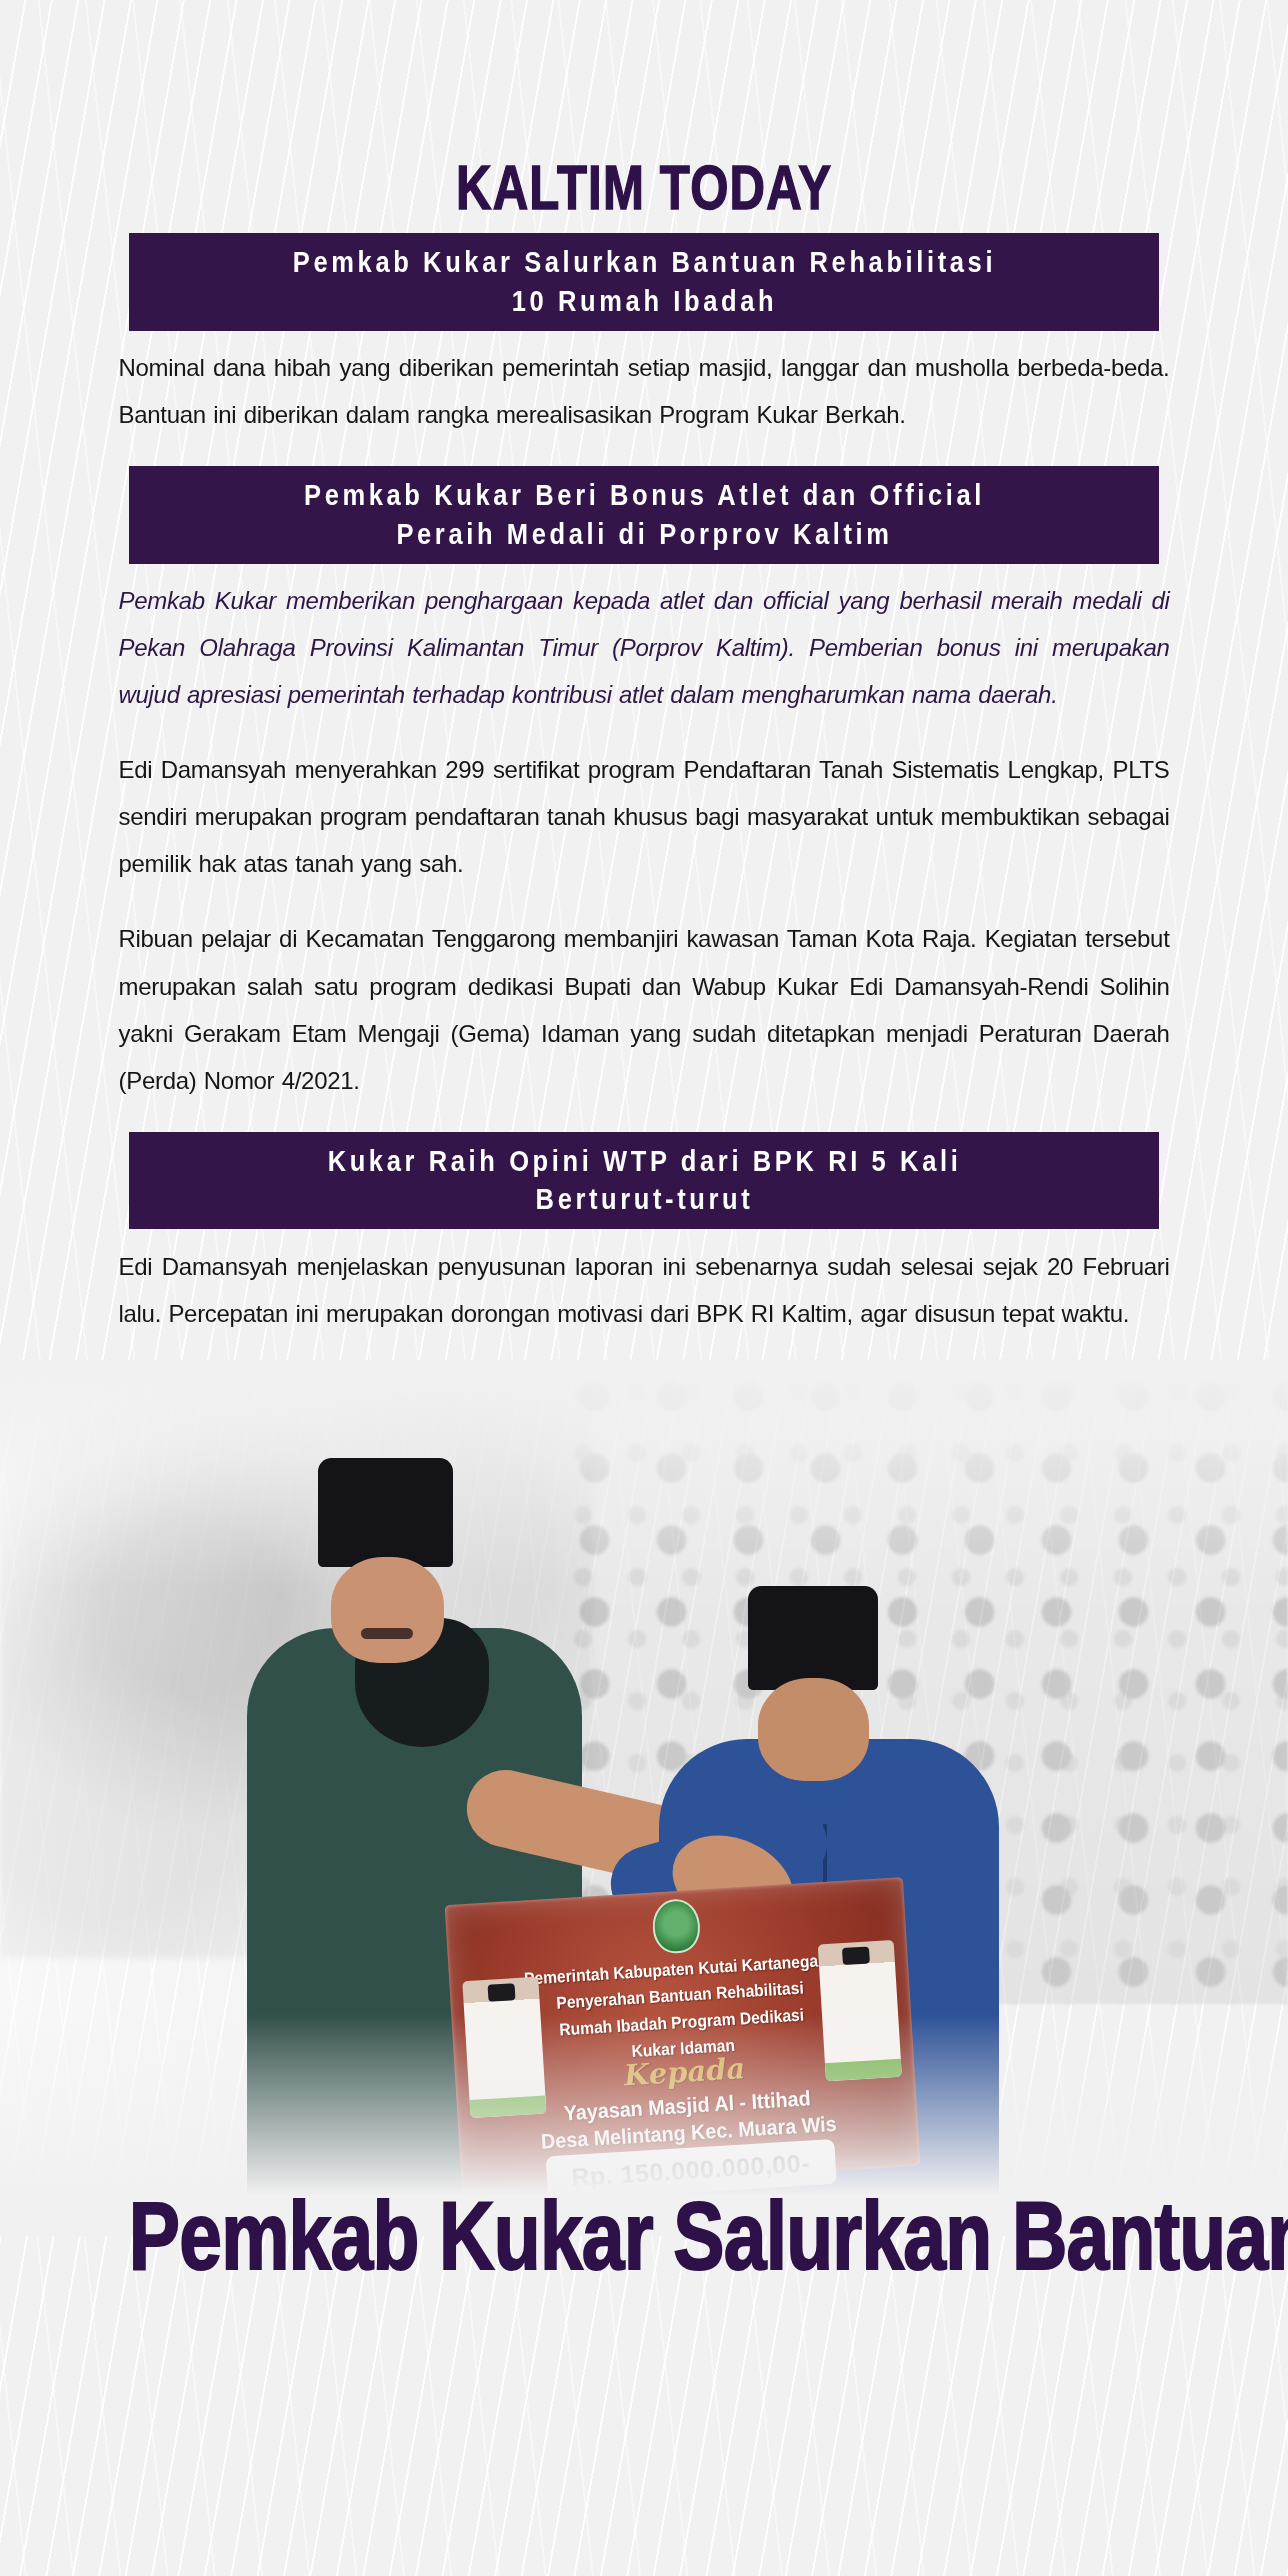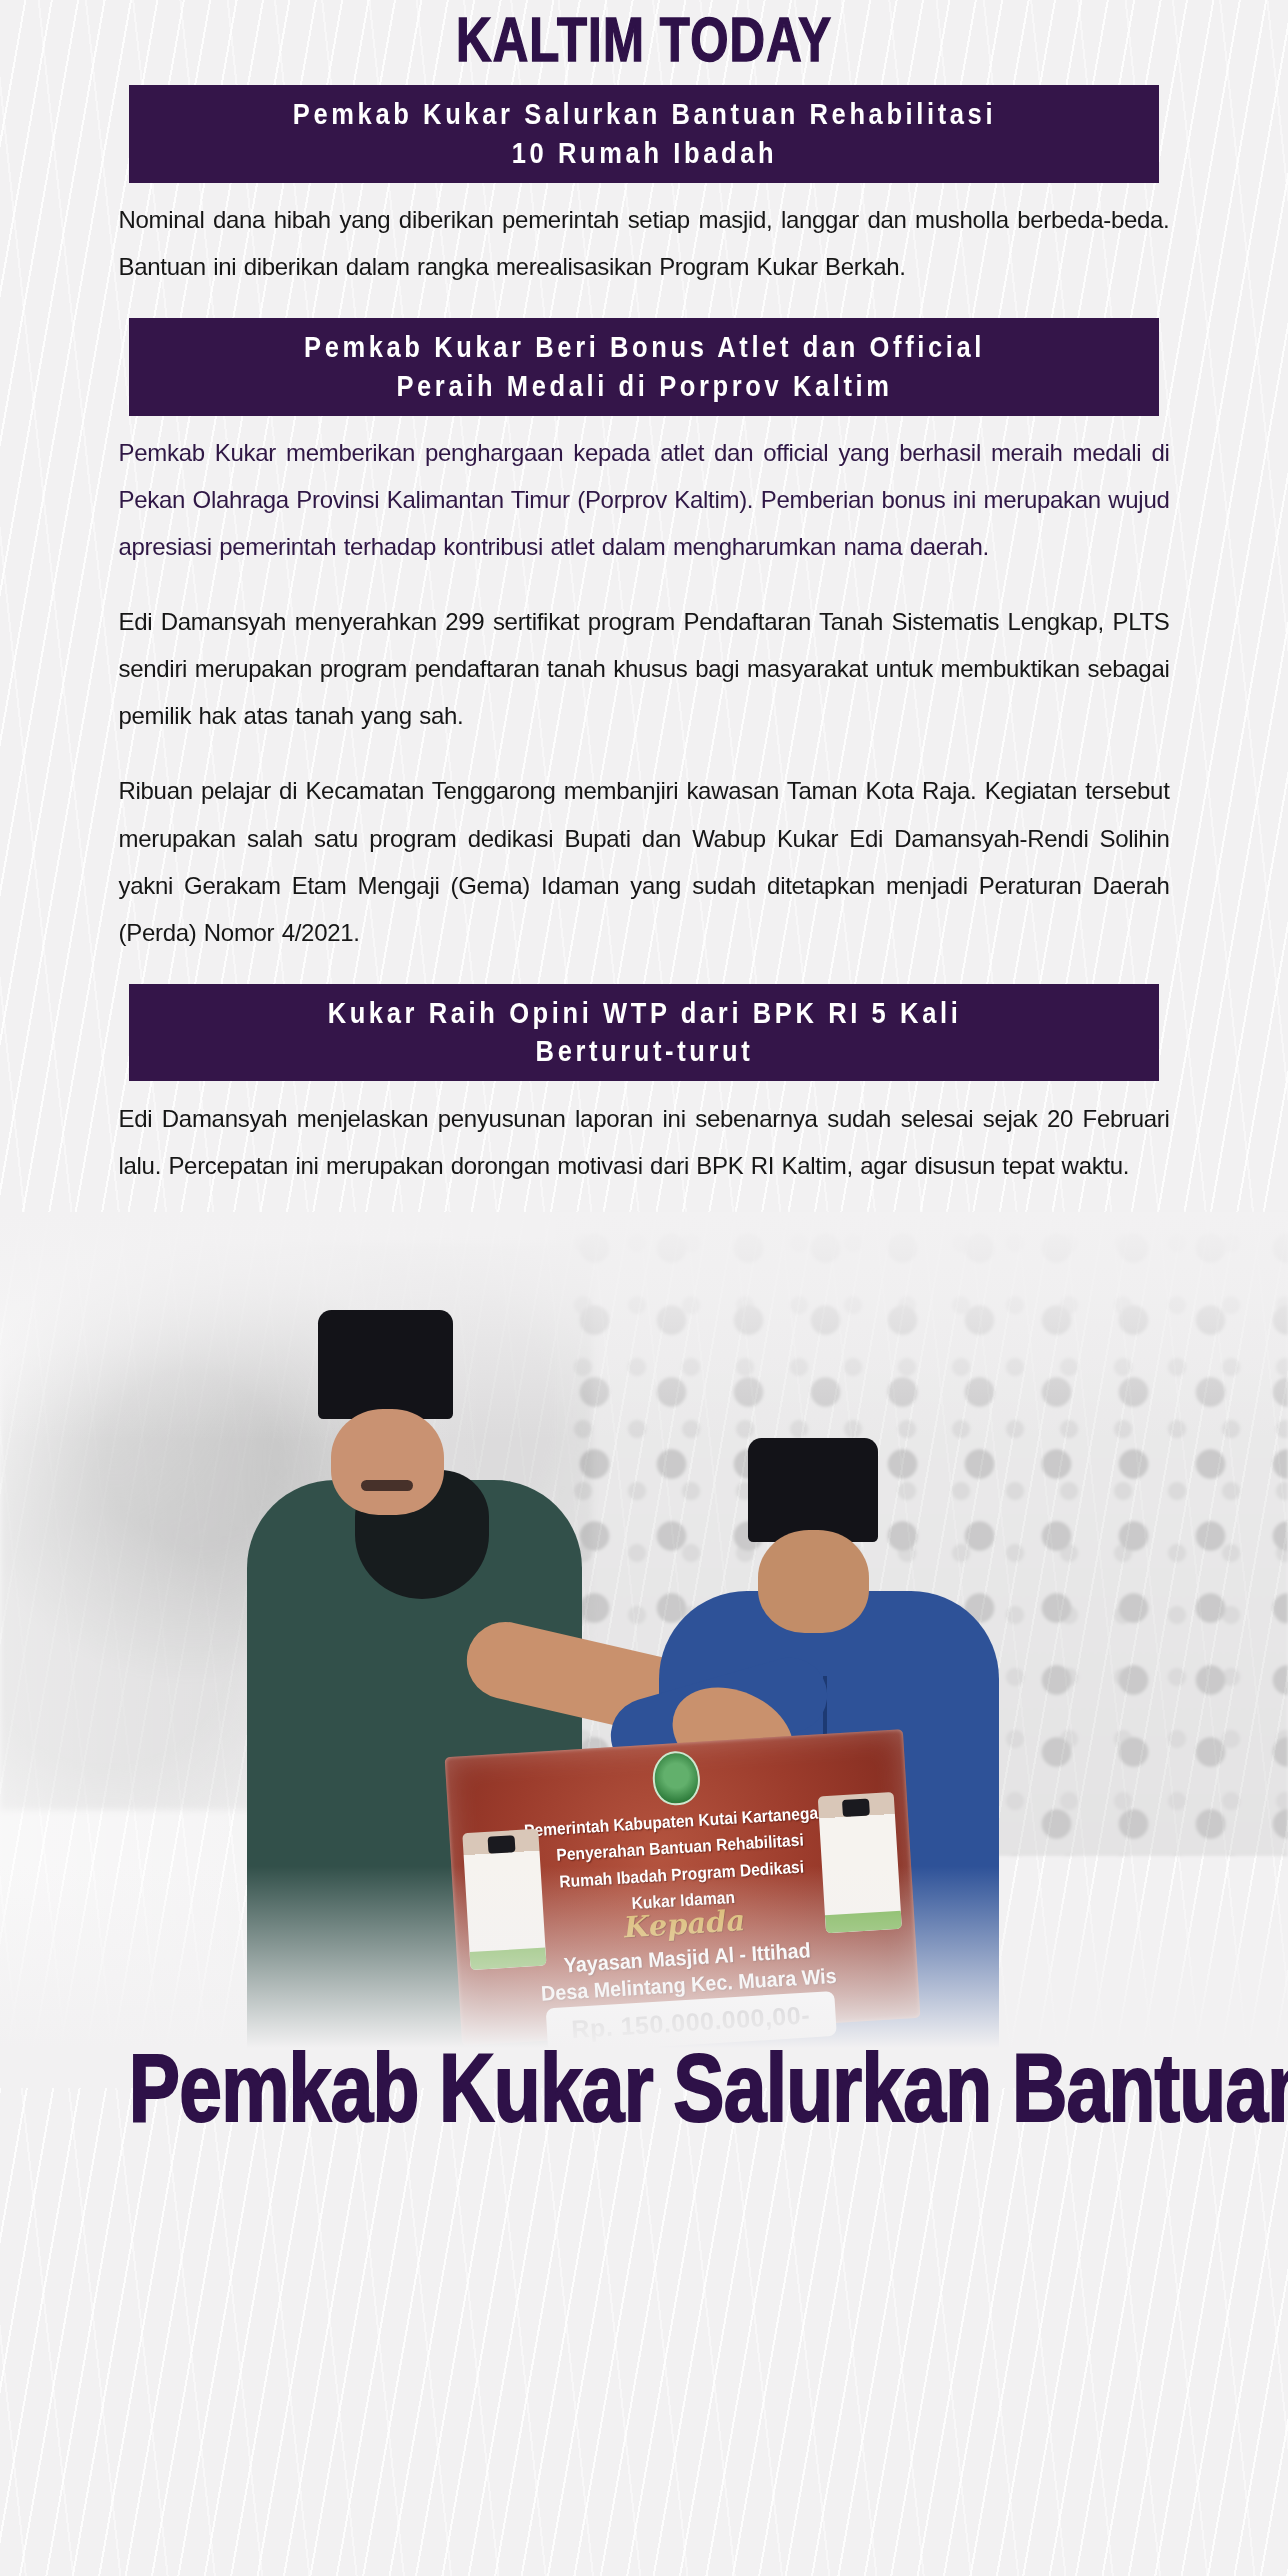--- a/index.html
+++ b/index.html
@@ -13,21 +13,21 @@
     position:relative;width:1288px;height:3220px;overflow:hidden;
     background:
       repeating-linear-gradient(100deg,
         rgba(255,255,255,0) 0 24px, rgba(255,255,255,.85) 24px 26px),
       repeating-linear-gradient(84deg,
         rgba(255,255,255,0) 0 45px, rgba(255,255,255,.45) 45px 47px),
       var(--page-bg,#f2f1f2);
   }
   
   .brand{
-    height:77px;display:flex;align-items:center;justify-content:center;
+    margin-top:148px;height:77px;display:flex;align-items:center;justify-content:center;
   }
   .brand span{
     font-size:63px;font-weight:bold;color:var(--headline,#2e1148);
     letter-spacing:1.5px;transform:scaleX(.78);transform-origin:center;
     -webkit-text-stroke:1.5px currentColor;white-space:nowrap;
   }
   
   .section{width:1051px;margin:8px auto;}
   .banner{
     width:1030px;margin:0 auto;background:var(--banner-bg,#341549);
@@ -35,21 +35,21 @@
   }
   .banner .bline{
     display:block;color:#fff;font-weight:bold;font-size:29px;line-height:1.33;
     letter-spacing:4.1px;transform:scaleX(.88);transform-origin:center;white-space:nowrap;
   }
   .story{
     margin:13.4px auto 28px auto;width:1051px;
     font-size:24px;line-height:1.96;letter-spacing:-0.3px;word-spacing:1px;
     text-align:justify;color:var(--body-text,#151515);font-weight:500;
   }
-  .story.alt{color:var(--body-text-alt,#2f1745);}
+  .story.alt{color:var(--body-text-alt,#2f1745);font-style:italic;}
   
   .photo{position:relative;width:1288px;height:876px;margin-top:-5.2px;}
   .ph-bg-left{
     position:absolute;left:0;top:31px;width:592px;height:567px;z-index:1;
     background:
       radial-gradient(circle at 32% 38%, rgba(160,160,160,.55) 0 16%, rgba(160,160,160,0) 42%),
       radial-gradient(circle at 18% 70%, rgba(185,185,185,.5) 0 20%, rgba(185,185,185,0) 48%),
       radial-gradient(circle at 70% 30%, rgba(205,205,205,.6) 0 24%, rgba(205,205,205,0) 52%);
     filter:blur(3.1px);
   }

